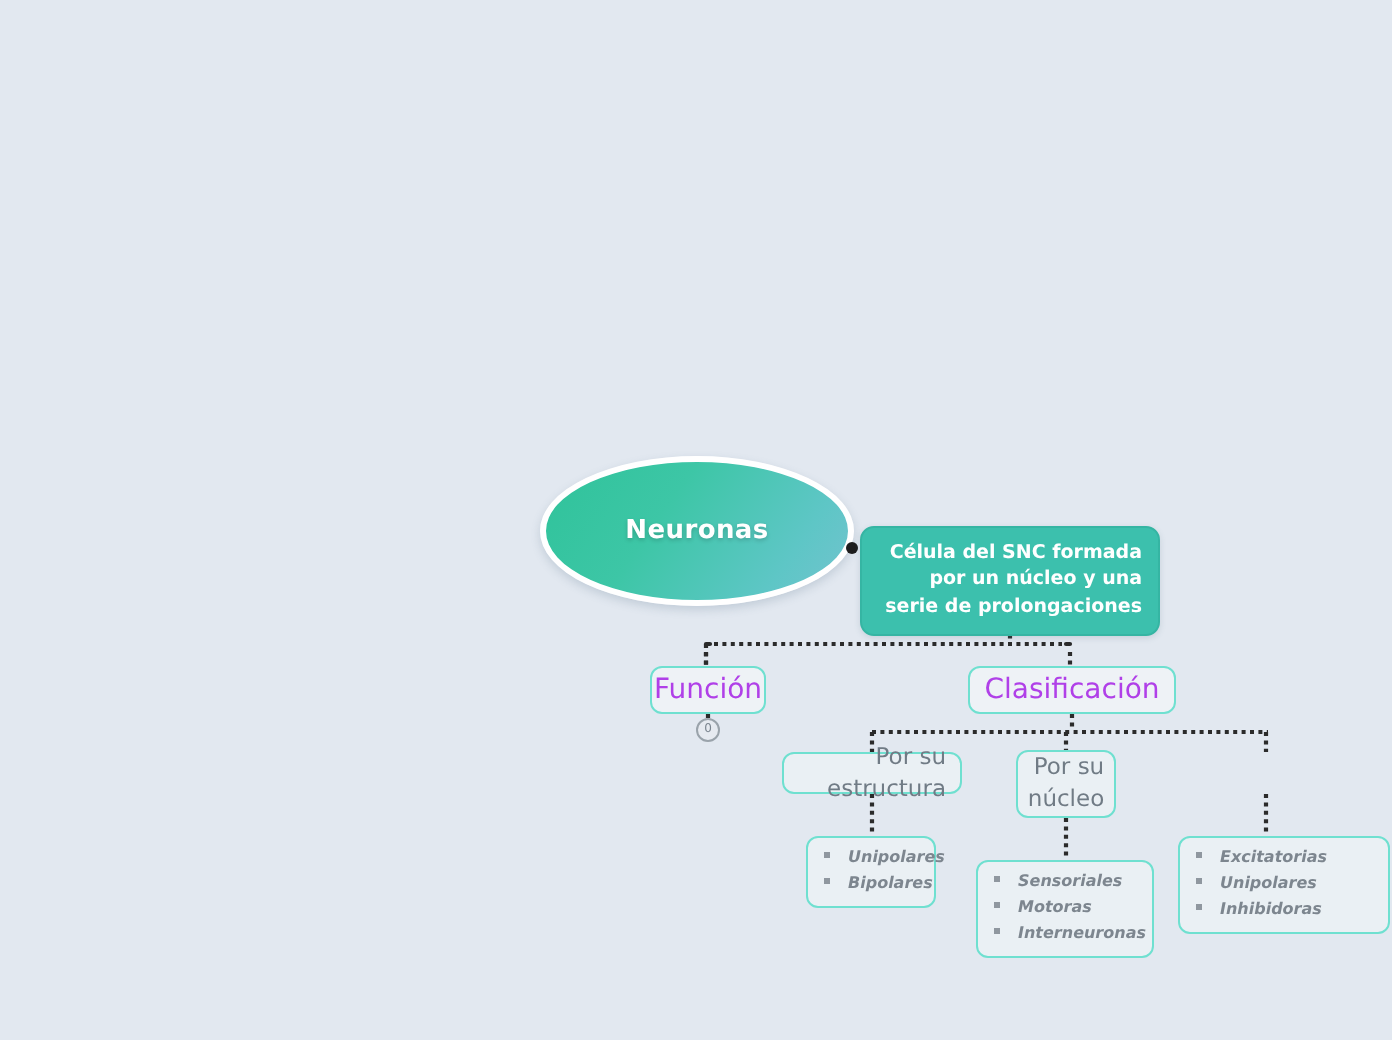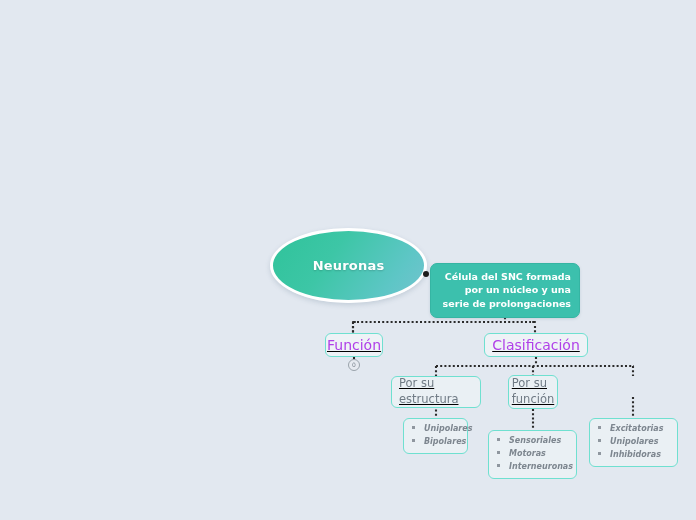--- a/index.html
+++ b/index.html
@@ -93,22 +93,21 @@
   
   .topic {
     position: absolute;
     box-sizing: border-box;
     background: #eef2f6;
     border: 1.5px solid #6fe0d0;
     border-radius: 6px;
     display: flex;
     align-items: center;
     justify-content: center;
-    text-align: left;
-    text-decoration: underline;
+    text-align: right;
   }
 
   .topic.level1 {
     padding: 4px 10px;
   }
   .topic.level1 .topic-label {
     color: #b040e8;
     font-size: 14px;
     line-height: 1.2;
   }
@@ -119,21 +118,21 @@
   }
   .topic.level2 .topic-label {
     color: #707b85;
     font-size: 11.5px;
     line-height: 1.35;
   }
 
   
   #node-funcion     { left: 325px; top: 333px; width: 58px;  height: 24px; }
   #node-clasif      { left: 484px; top: 333px; width: 104px; height: 24px; }
-  #node-estructura  { left: 391px; top: 376px; width: 90px;  height: 32px; }
+  #node-estructura  { left: 391px; top: 376px; width: 90px;  height: 21px; }
   #node-sufuncion   { left: 508px; top: 375px; width: 50px;  height: 34px; }
   #node-accion      { left: 591px; top: 376px; width: 85px;  height: 21px; }
 
   #node-sufuncion .topic-label { white-space: normal; }
 
   
   .resize-handle {
     position: absolute;
     right: 3px;
     bottom: 3px;
@@ -191,21 +190,21 @@
     background: #8f979f;
     margin-right: 9px;
     margin-left: 3px;
     position: relative;
     top: -2px;
     flex: none;
   }
 
   #leaf-estructura { left: 403px; top: 418px; width: 65px; }
   #leaf-sufuncion  { left: 488px; top: 430px; width: 89px; }
-  #leaf-accion     { left: 589px; top: 418px; width: 89px; }
+  #leaf-accion     { left: 589px; top: 418px; width: 106px; }
 </style>
 </head>
 <body>
 
 <div id="canvas">
 
   <svg id="connectors" viewBox="0 0 696 520" xmlns="http://www.w3.org/2000/svg">
     <g fill="none" stroke="#2b2b2b" stroke-width="2.1" stroke-dasharray="2 2.2" stroke-linecap="butt">
 
       <path d="M505,313 L505,321"></path>
@@ -263,21 +262,21 @@
 
   <div class="topic level1" id="node-clasif">
     <span class="topic-label">Clasificación</span>
   </div>
 
   <div class="topic level2" id="node-estructura">
     <span class="topic-label">Por su estructura</span>
   </div>
 
   <div class="topic level2" id="node-sufuncion">
-    <span class="topic-label">Por su función</span>
+    <span class="topic-label">Por su núcleo</span>
   </div>
 
 
   <div class="leaf" id="leaf-estructura">
     <ul>
       <li>
         <span class="bullet"></span>
         <span>Unipolares</span>
       </li>
       <li>

